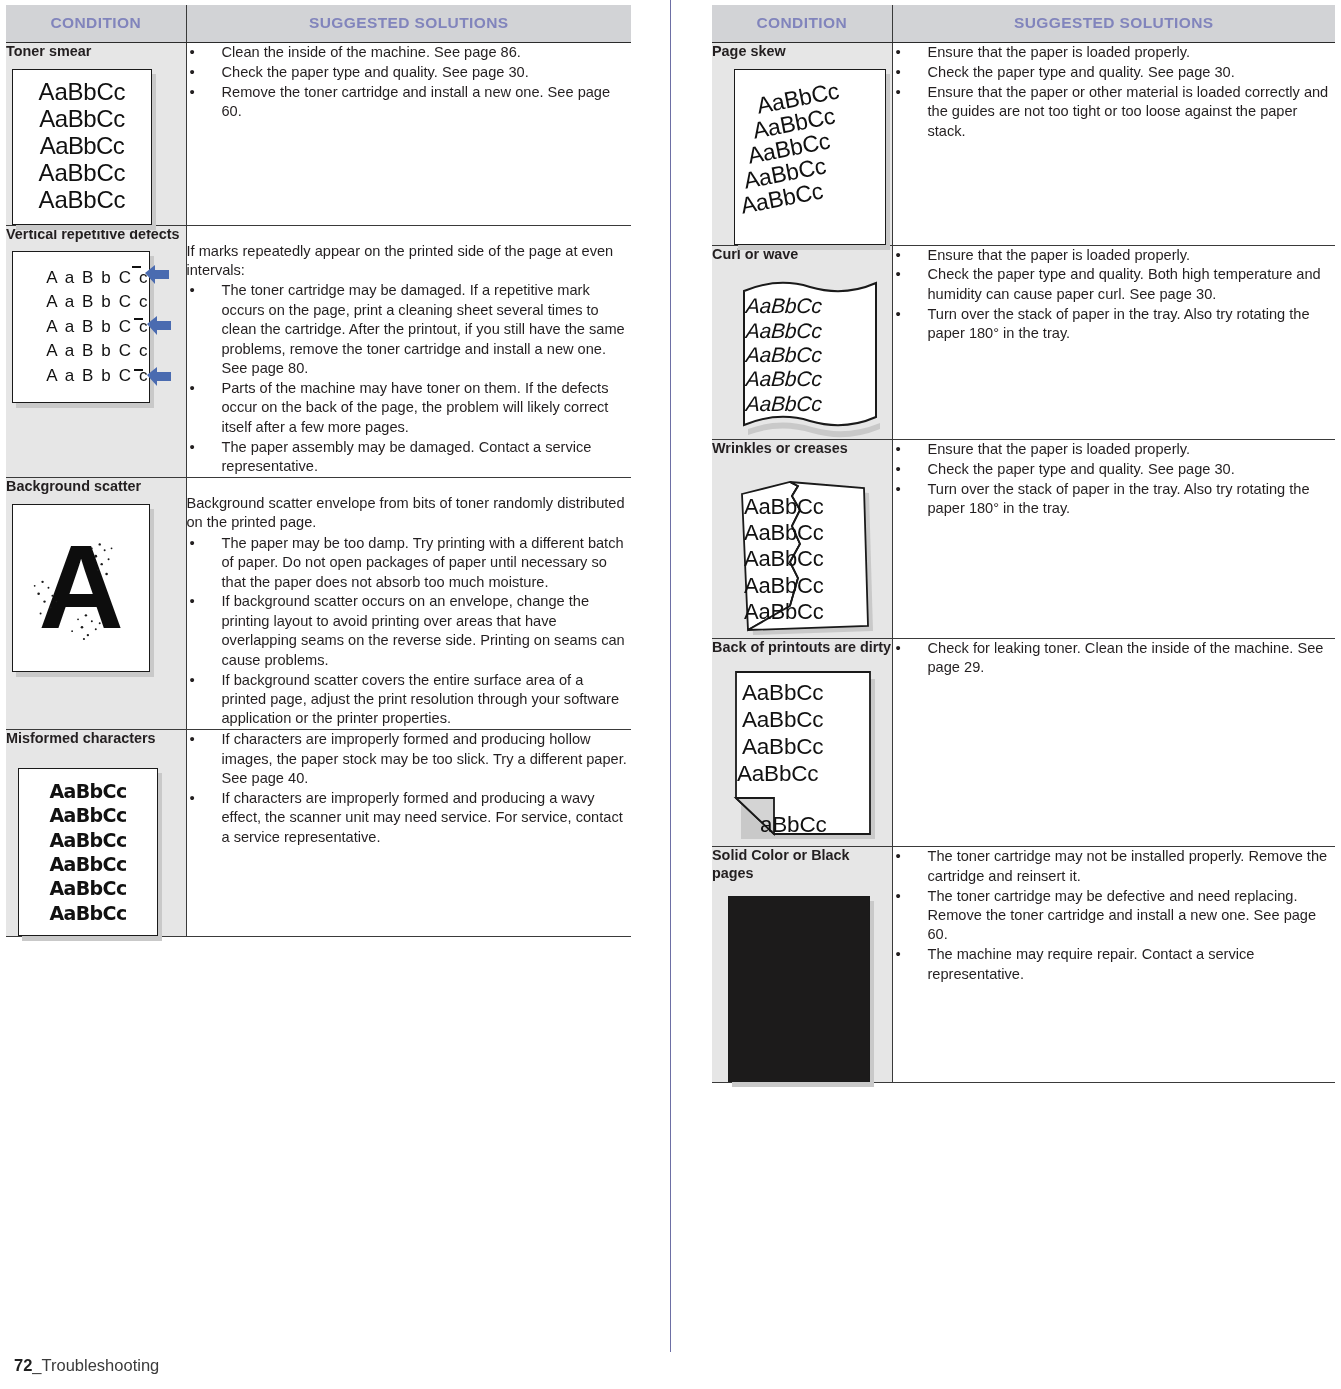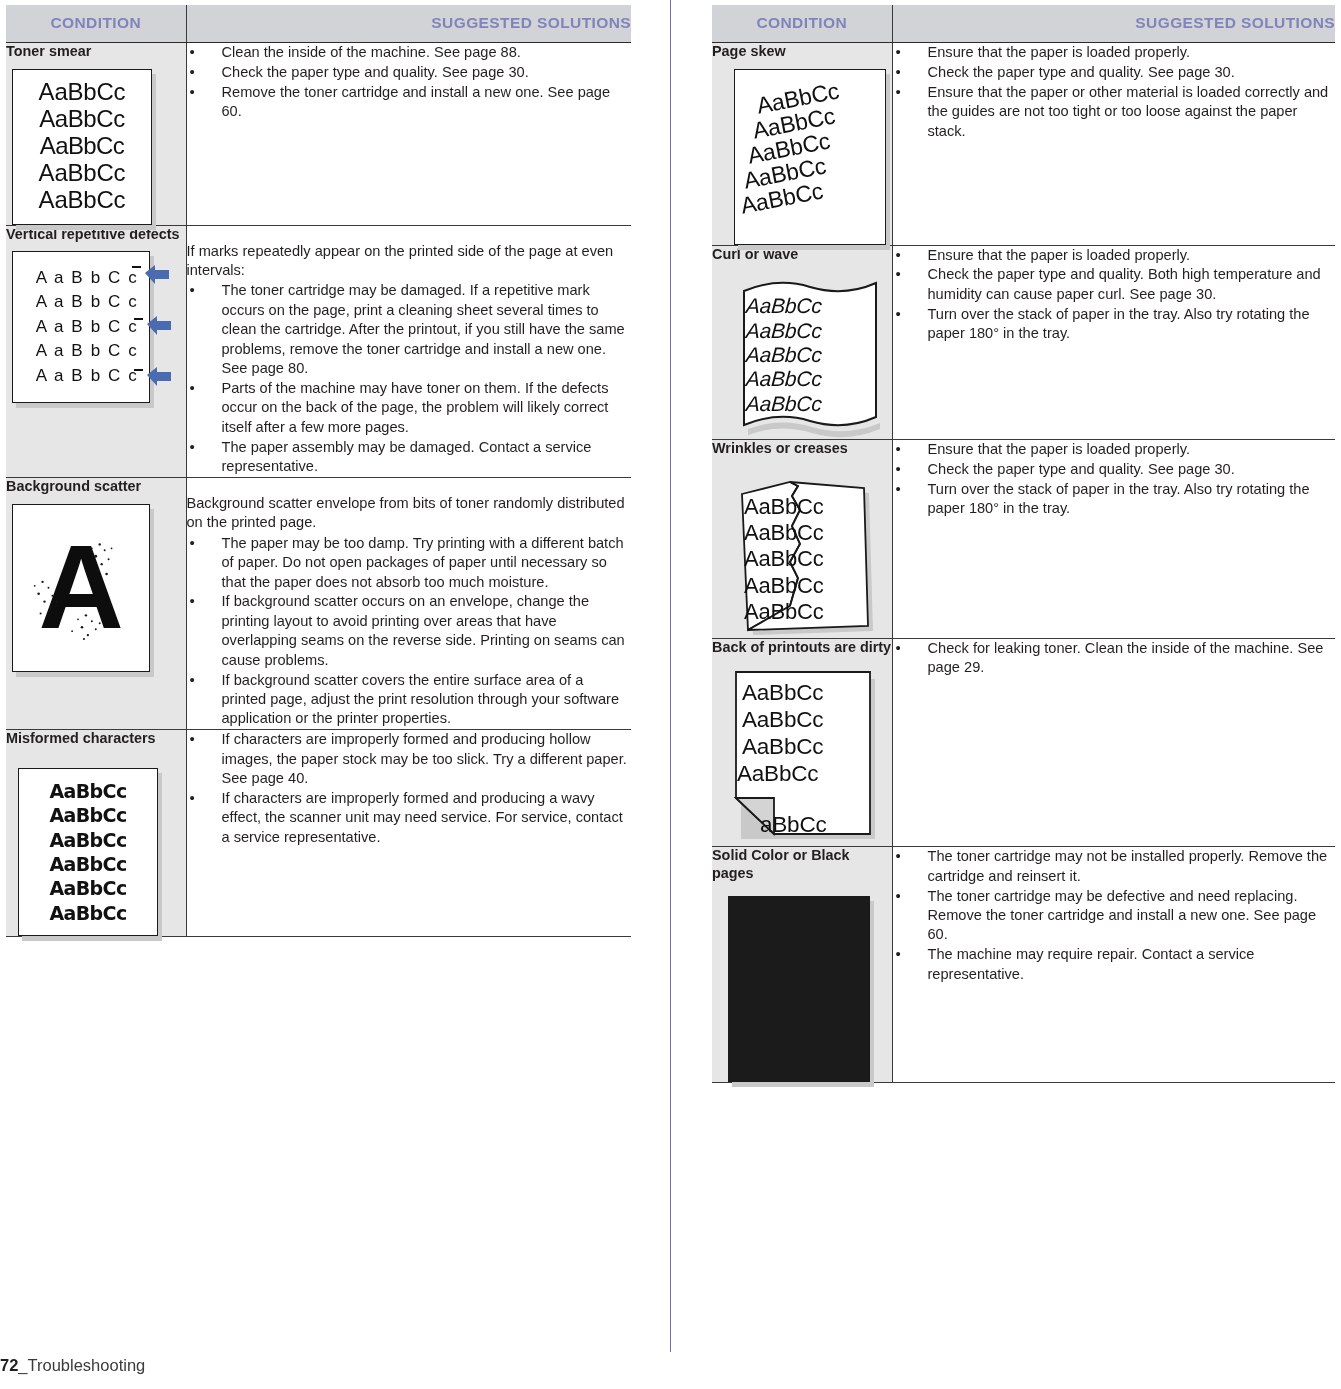--- a/index.html
+++ b/index.html
@@ -40,21 +40,21 @@
     color: #8184bc;
     font-size: 15.5px;
     font-weight: bold;
     letter-spacing: 0.4px;
     padding: 9px 0 10px 0;
     text-align: center;
     border: none;
     border-bottom: 1.6px solid #2b2b2b;
   }
   table.tbl th.c-cond { width: 180px; }
-  table.tbl th.c-sol  { border-left: 1.1px solid #3a3a3a; text-align: right; }
+  table.tbl th.c-sol  { border-left: 1.1px solid #3a3a3a; }
 
   table.tbl td {
     vertical-align: top;
     border-bottom: 1.2px solid #3a3a3a;
     padding: 0;
   }
   td.cond {
     width: 180px;
     background: #e6e6e6;
     padding: 9px 10px 14px 10px;
@@ -116,21 +116,21 @@
   
   .smear { width: 140px; height: 156px; margin-left: 6px; }
   .smear .ln { font-size: 24px; line-height: 1.12; }
   .smear .ln:nth-child(1) { transform: scaleY(1.02); }
   .smear .ln:nth-child(2) { letter-spacing: -0.4px; }
   .smear .ln:nth-child(3) { letter-spacing: -0.6px; }
 
   
   .vrd-holder { position: relative; width: 170px; height: 160px; margin-left: 6px; }
   .vrd { width: 138px; height: 152px; }
-  .vrd .lines { align-items: center; padding-left: 12px; }
+  .vrd .lines { align-items: flex-end; padding-left: 12px; }
   .vrd .ln { font-size: 17px; line-height: 1.44; letter-spacing: 1.6px; }
   .vrd-dash {
     position: absolute; width: 9px; height: 2px; background: #111;
   }
   .arrow {
     position: absolute;
     width: 26px; height: 22px;
     color: #4a6bb0;
   }
 
@@ -194,21 +194,21 @@
   .bop-lines .ln { font-size: 22.5px; line-height: 1.2; }
   .bop-lines .ln:nth-child(4) { margin-left: -5px; }
   .bop-lines .ln:nth-child(5) { margin-left: 18px; margin-top: 24px; }
 
   
   .black-page { width: 142px; height: 186px; margin-left: 16px; background: #1c1b1b; }
 
   
   .footer {
     position: absolute;
-    left: 0; bottom: 14px;
+    left: 14px; bottom: 14px;
     font-size: 16.5px;
     color: #3b3b3b;
   }
   .footer b { font-weight: bold; color: #1f1f1f; }
   .footer span.ft { font-weight: normal; }
 </style>
 </head>
 <body>
 
 <div class="page">
@@ -235,21 +235,21 @@
                   <div class="ln">AaBbCc</div>
                   <div class="ln">AaBbCc</div>
                   <div class="ln">AaBbCc</div>
                   <div class="ln">AaBbCc</div>
                 </div>
               </div>
             </div>
           </td>
           <td class="sol">
             <ul class="sol-list">
-              <li>Clean the inside of the machine. See page 88.</li>
+              <li>Clean the inside of the machine. See page 86.</li>
               <li>Check the paper type and quality. See page 30.</li>
               <li>Remove the toner cartridge and install a new one. See page 60.</li>
             </ul>
           </td>
         </tr>
 
         <tr>
           <td class="cond">
             <div>Vertical repetitive defects</div>
             <div class="sample-wrap">

